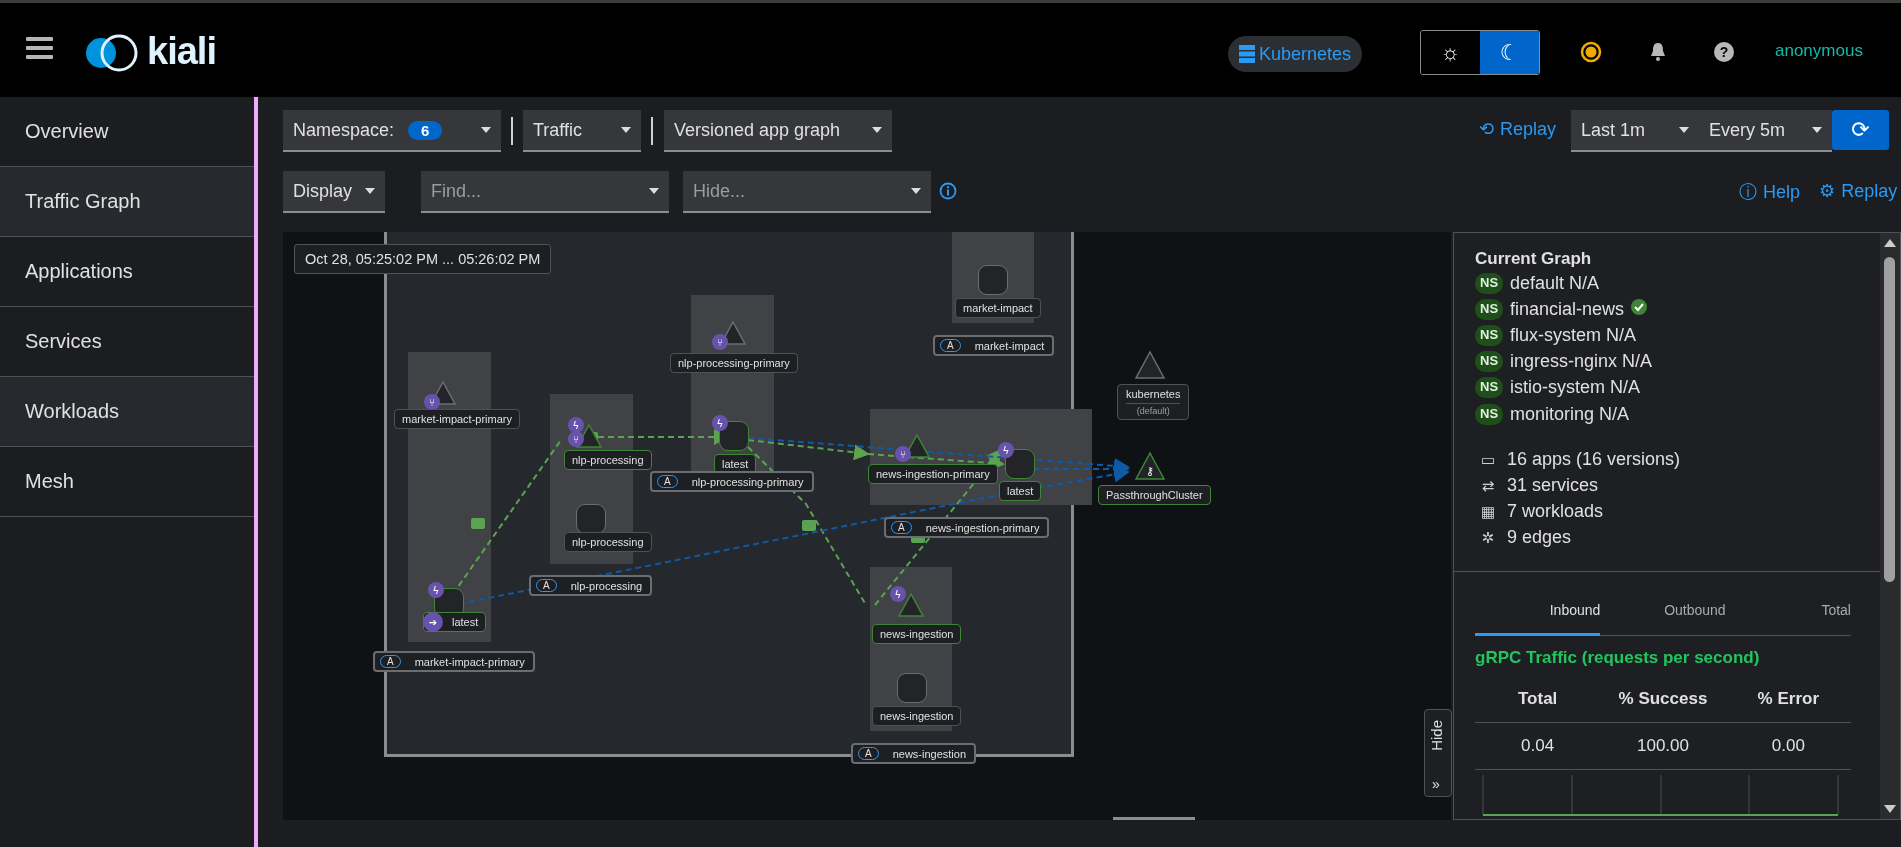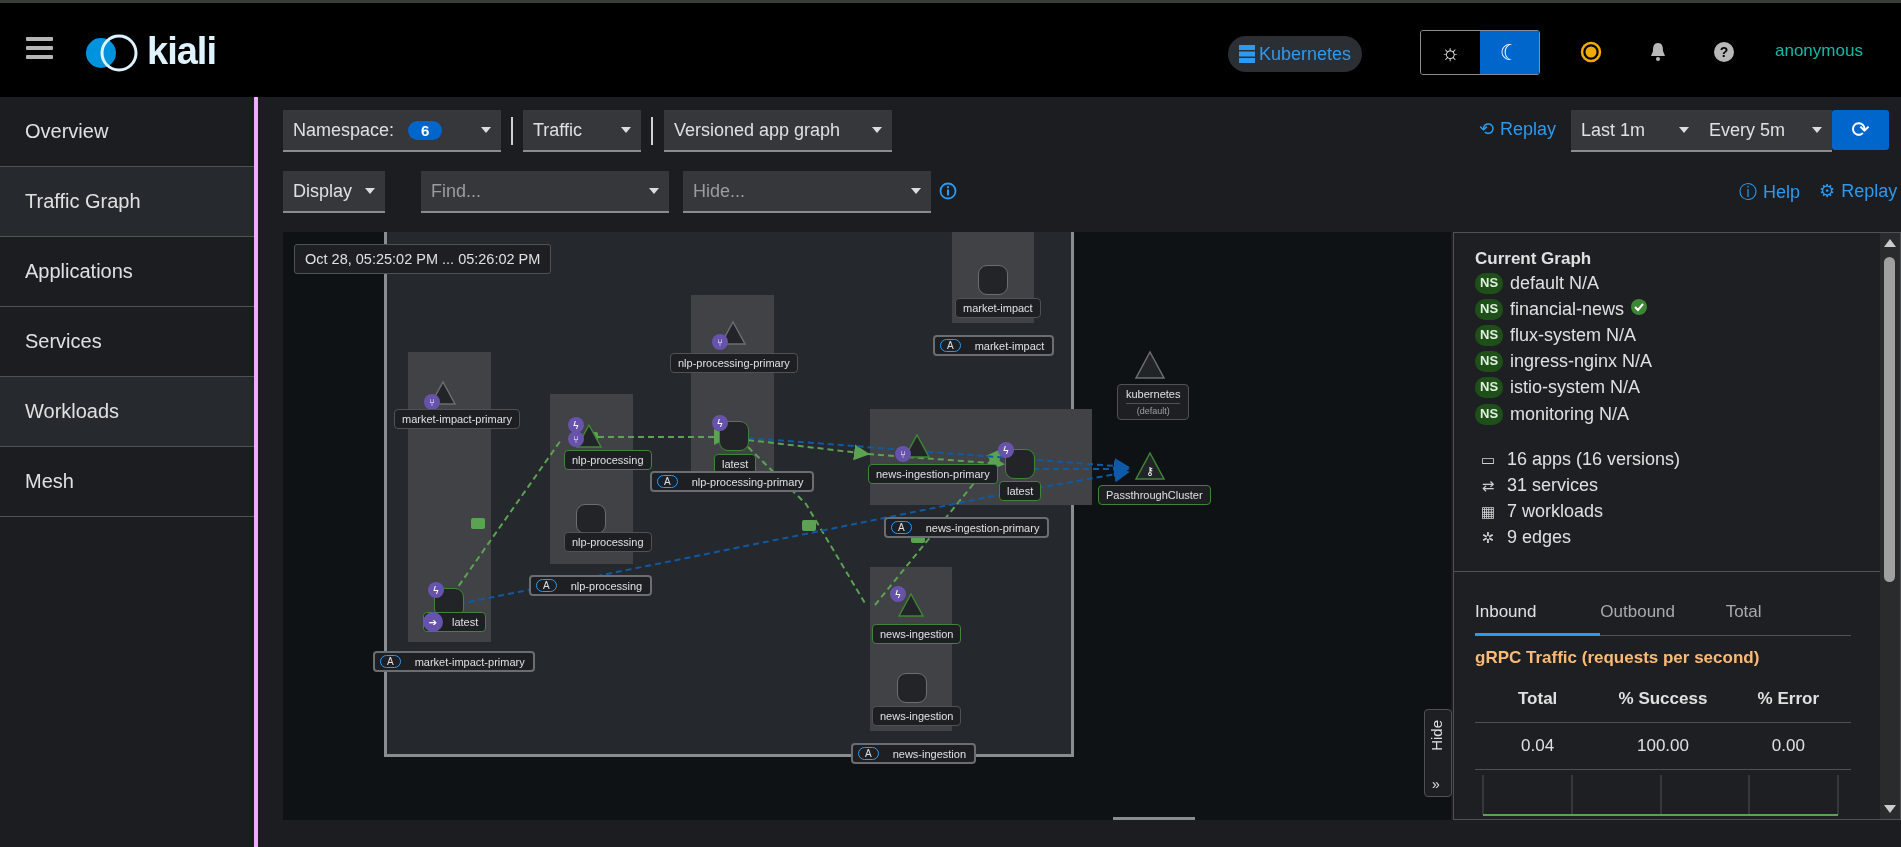--- a/index.html
+++ b/index.html
@@ -43,23 +43,23 @@
 .ts{position:absolute;left:11px;top:12px;background:#1d1f22;border:1px solid #4f5255;border-radius:3px;padding:6px 10px;font-size:14.5px;color:#e0e0e0}
 .hide-tab{position:absolute;left:1424px;top:709px;width:28px;height:88px;background:#1d1f22;border:1px solid #4f5255;border-radius:4px;cursor:pointer}
 .hide-tab span{position:absolute;left:3px;top:10px;writing-mode:vertical-rl;transform:rotate(180deg);font-size:15px;color:#e0e0e0}
 .panel{position:absolute;left:1194px;top:135px;width:448px;height:588px;background:#1d1f22;border:1px solid #4f5255}
 .panel-h{position:absolute;left:21px;top:16px;font-size:17px;font-weight:bold;color:#e0e0e0}
 .nsrow{position:absolute;left:21px;display:flex;font-size:18px;color:#e0e0e0;gap:7px}
 .nsb{background:#1e4f18;color:#e0f0e0;font-size:13px;font-weight:bold;border-radius:10px;padding:2px 5px}
 .stat{position:absolute;left:25px;display:flex;align-items:center;gap:10px;font-size:18px;color:#e0e0e0}
 .stat .ic{width:18px;text-align:center;font-size:15px;color:#d0d0d0}
 .tabs{position:absolute;left:21px;top:359px;width:376px;height:44px;border-bottom:1px solid #4f5255;display:flex}
-.tab{width:128px;text-align:left;font-size:17px;color:#a8aaad;padding-top:10px;cursor:pointer}
+.tab{width:128px;text-align:right;font-size:14px;color:#a8aaad;padding-top:10px;cursor:pointer}
 .tab.on{color:#e0e0e0;border-bottom:3px solid #2b9af3;margin-bottom:-1px}
-.grpc{position:absolute;left:21px;top:415px;font-size:17px;font-weight:bold;color:#fdba74}
+.grpc{position:absolute;left:21px;top:415px;font-size:17px;font-weight:bold;color:#22c55e}
 .tbl{position:absolute;left:21px;top:443px;width:376px}
 .tr{display:flex;height:47px;align-items:center;border-bottom:1px solid #4f5255}
 .tr div{flex:1;text-align:center;font-size:17px;color:#e0e0e0}
 .tr.h div{font-weight:bold}
 .scroll{position:absolute;right:0;top:0;width:20px;height:586px;background:#2a2b2d}
 .thumb{position:absolute;left:4px;top:24px;width:11px;height:325px;background:#a0a0a0;border-radius:6px}
 </style>
 </head>
 <body>
 

